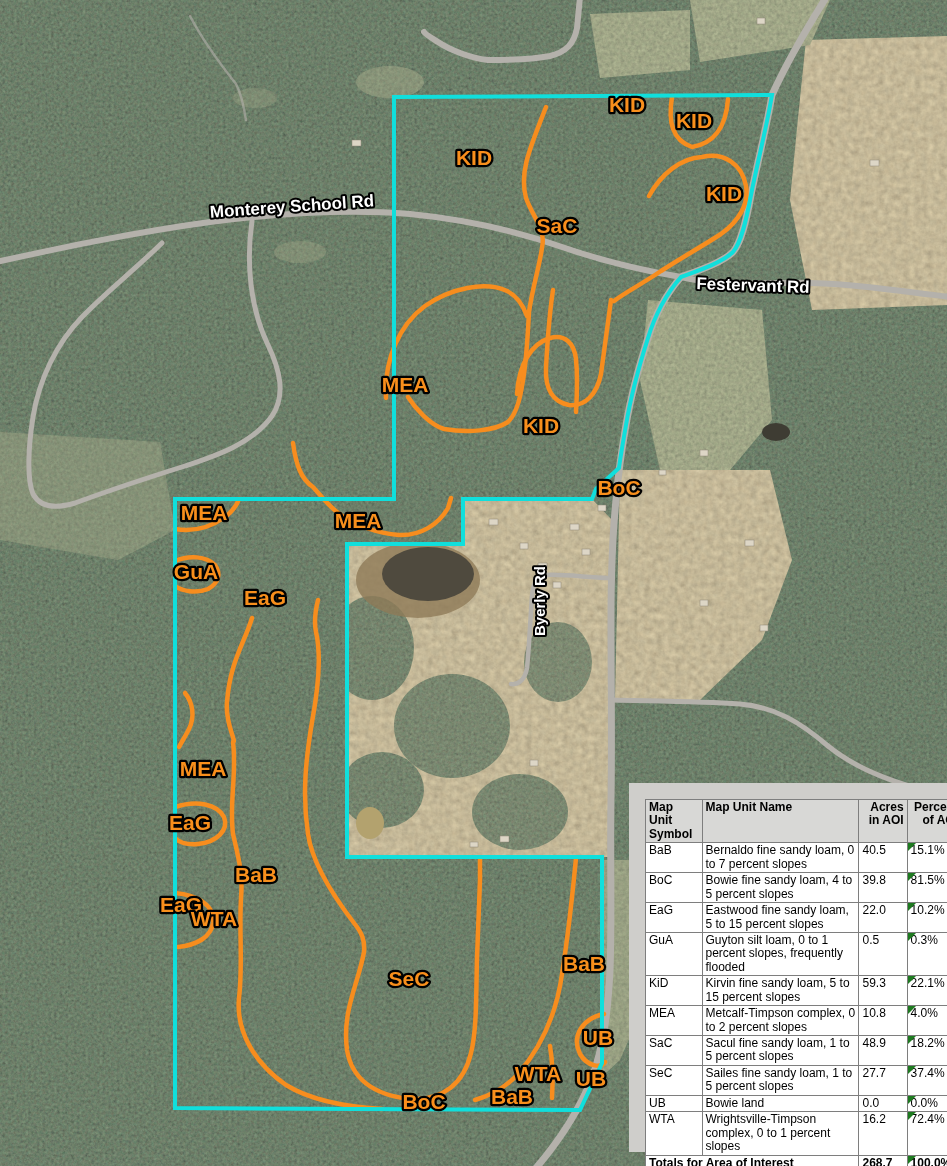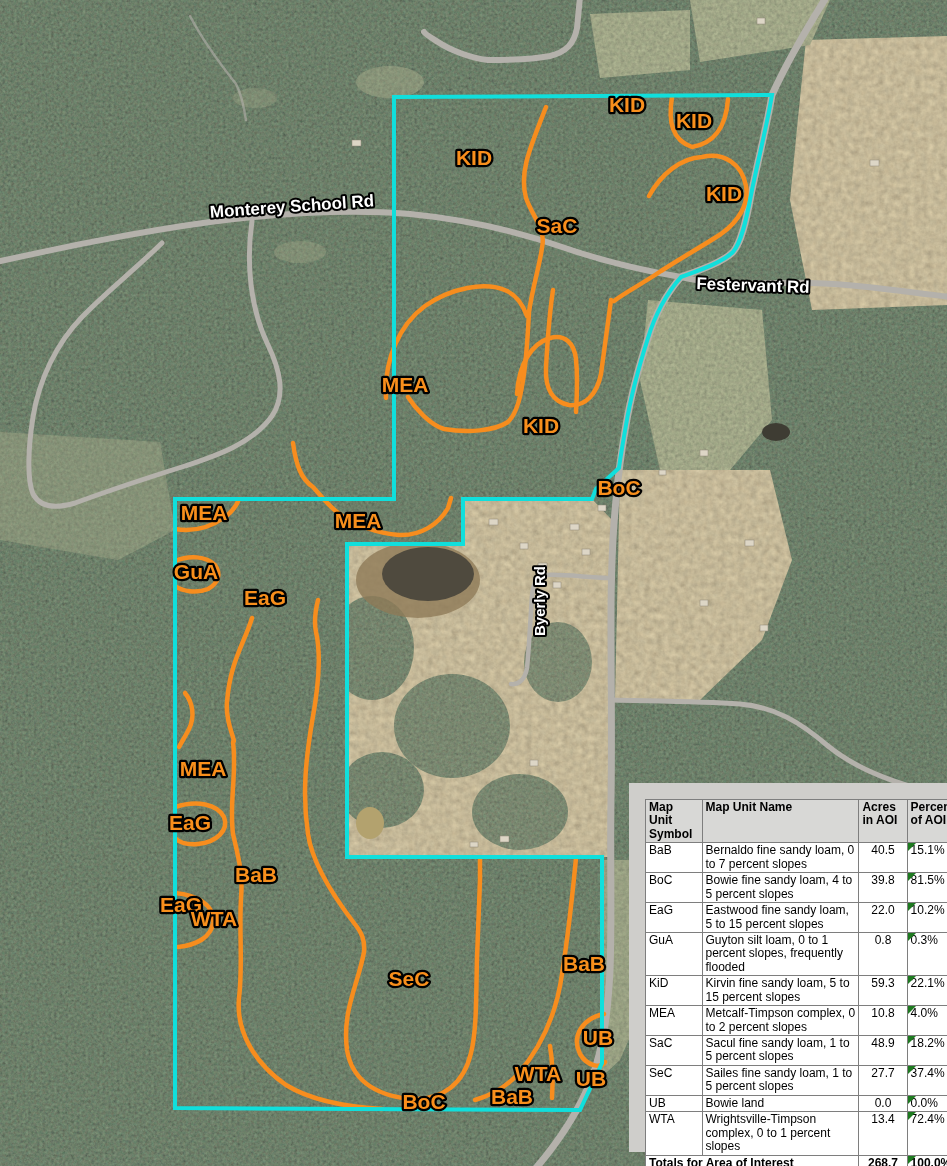--- a/index.html
+++ b/index.html
@@ -17,23 +17,23 @@
   .aoi{fill:none;stroke:#10dfdc;stroke-width:4;stroke-linejoin:miter;}
   .house{fill:#ddd6c6;stroke:#8c8574;stroke-width:0.5;}
   
   #legend-panel{position:absolute;left:629px;top:783px;width:349px;height:369px;
     background:#cfcecb;padding:16px;box-sizing:border-box;}
   #legend-table{width:100%;height:100%;border-collapse:collapse;background:#fff;
     font-size:12px;line-height:1.12;color:#000;table-layout:fixed;}
   #legend-table th,#legend-table td{border:1px solid #7e7e7e;padding:1px 3px;vertical-align:top;
     overflow:hidden;}
   #legend-table thead th{background:#d8d8d6;font-weight:bold;text-align:left;}
-  #legend-table thead th.c{text-align:left;}
+  #legend-table thead th.c{text-align:right;}
   #legend-table td.sym{text-align:left;}
-  #legend-table td.acres{text-align:center;}
+  #legend-table td.acres{text-align:left;}
   #legend-table td.pct{position:relative;}
   #legend-table td.pct::before{content:"";position:absolute;left:0;top:0;width:0;height:0;
     border-top:8px solid #1e7a20;border-right:8px solid transparent;}
   #legend-table tr.totals td{font-weight:bold;}
   #legend-table tr.totals td.lbl{text-align:left;}
 </style>
 </head>
 <body>
 
 <div id="stage">
@@ -234,21 +234,21 @@
       </tr>
       <tr>
         <td class="sym">EaG</td>
         <td>Eastwood fine sandy loam, 5 to 15 percent slopes</td>
         <td class="acres">22.0</td>
         <td class="pct">10.2%</td>
       </tr>
       <tr>
         <td class="sym">GuA</td>
         <td>Guyton silt loam, 0 to 1 percent slopes, frequently flooded</td>
-        <td class="acres">0.8</td>
+        <td class="acres">0.5</td>
         <td class="pct">0.3%</td>
       </tr>
       <tr>
         <td class="sym">KiD</td>
         <td>Kirvin fine sandy loam, 5 to 15 percent slopes</td>
         <td class="acres">59.3</td>
         <td class="pct">22.1%</td>
       </tr>
       <tr>
         <td class="sym">MEA</td>
@@ -270,21 +270,21 @@
       </tr>
       <tr>
         <td class="sym">UB</td>
         <td>Bowie land</td>
         <td class="acres">0.0</td>
         <td class="pct">0.0%</td>
       </tr>
       <tr>
         <td class="sym">WTA</td>
         <td>Wrightsville-Timpson complex, 0 to 1 percent slopes</td>
-        <td class="acres">13.4</td>
+        <td class="acres">16.2</td>
         <td class="pct">72.4%</td>
       </tr>
       <tr class="totals">
         <td class="lbl" colspan="2">Totals for Area of Interest</td>
         <td class="acres">268.7</td>
         <td class="pct">100.0%</td>
       </tr>
     </tbody>
   </table>
 </div>

